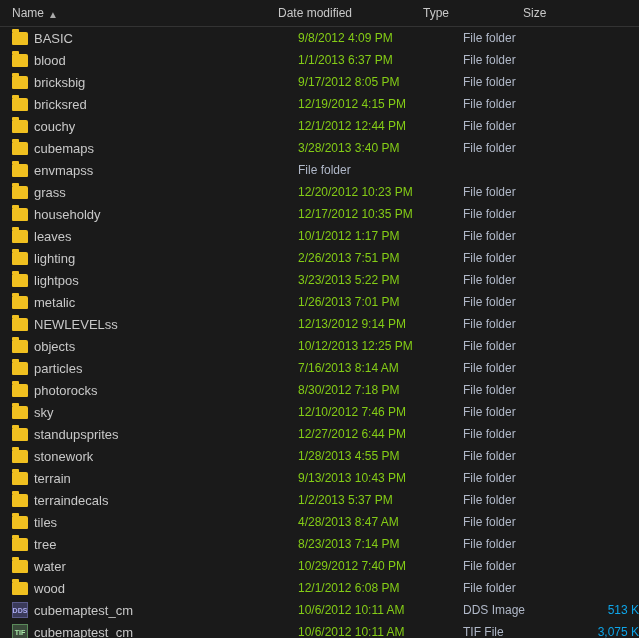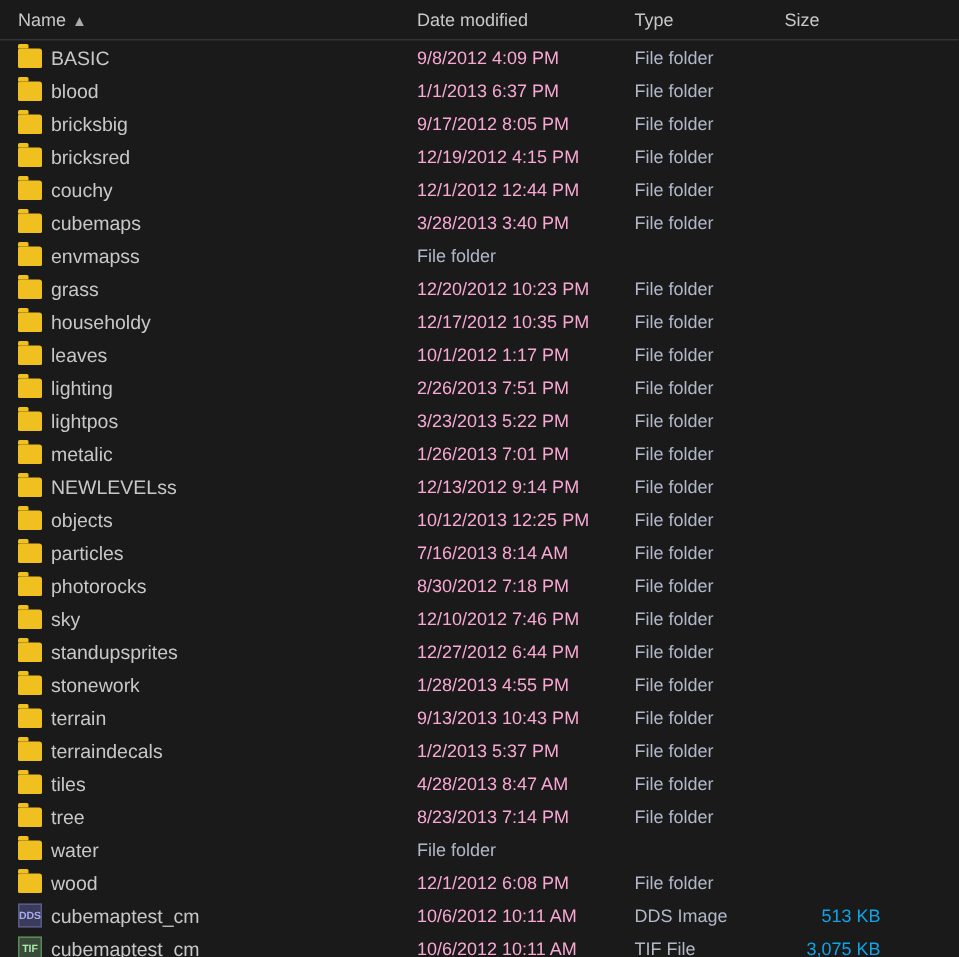--- a/index.html
+++ b/index.html
@@ -70,20 +70,21 @@
     .file-list::-webkit-scrollbar-thumb {
       background: #444;
     }
 
     .file-row {
       display: grid;
       grid-template-columns: 270px 145px 100px 80px;
       padding: 2px 0;
       cursor: pointer;
       align-items: center;
+      gap: 20px;
     }
 
     .file-name-cell {
       display: flex;
       align-items: center;
       gap: 6px;
       padding: 1px 8px 1px 12px;
       color: #c8c8c8;
       overflow: hidden;
       white-space: nowrap;
@@ -144,21 +145,21 @@
     }
 
     .file-name-text {
       overflow: hidden;
       text-overflow: ellipsis;
       white-space: nowrap;
     }
 
     .file-date {
       padding: 1px 8px;
-      color: #f9a8d4;
+      color: #84cc16;
       white-space: nowrap;
       font-size: 12px;
     }
 
     .file-type {
       padding: 1px 8px;
       color: #b0b8c8;
       font-size: 12px;
     }
 
@@ -453,20 +454,21 @@
       <div class="file-type">File folder</div>
       <div class="file-size"></div>
     </div>
       <div class="file-row">
       <div class="file-name-cell">
         <div class="file-icon">
             <div class="folder-icon"></div>
           </div>
         <span class="file-name-text">water</span>
       </div>
+      <div class="file-date">10/29/2012 7:40 PM</div>
       <div class="file-type">File folder</div>
       <div class="file-size"></div>
     </div>
       <div class="file-row">
       <div class="file-name-cell">
         <div class="file-icon">
             <div class="folder-icon"></div>
           </div>
         <span class="file-name-text">wood</span>
       </div>

